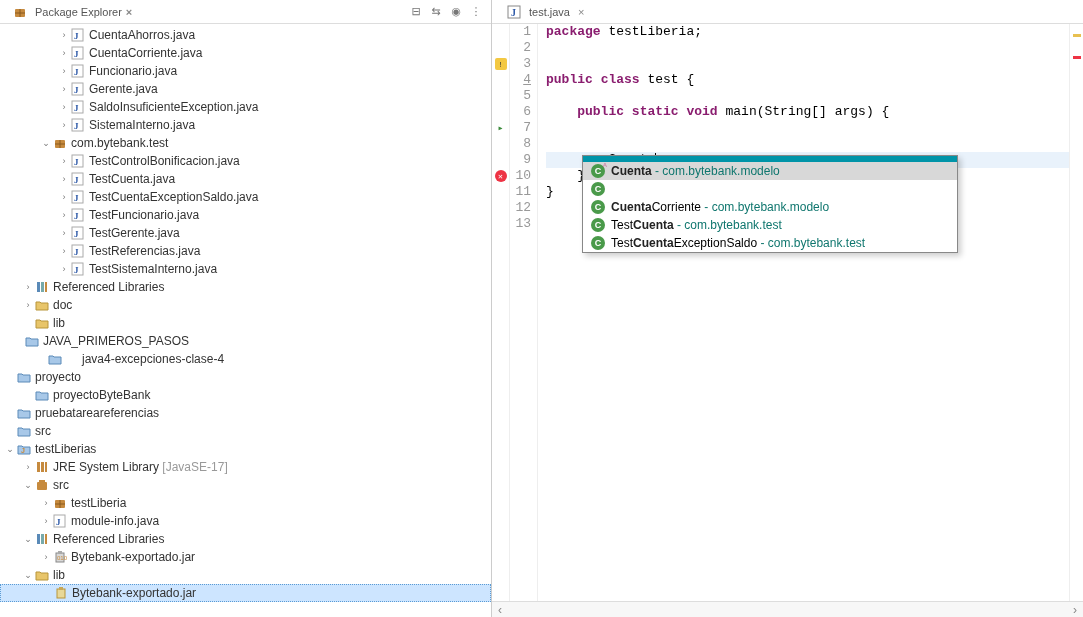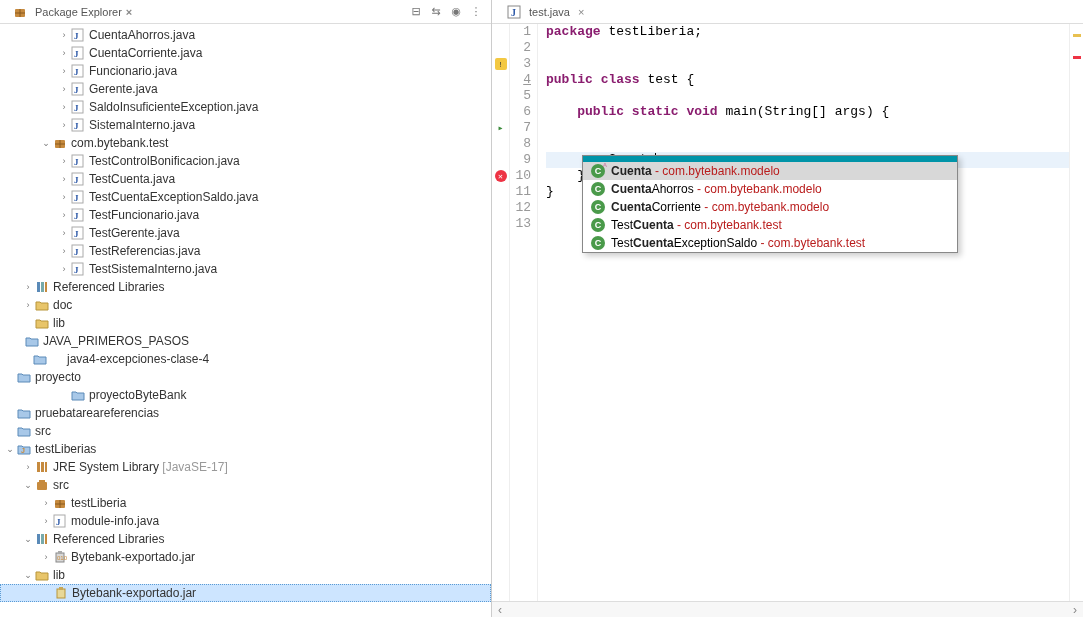--- a/index.html
+++ b/index.html
@@ -162,21 +162,21 @@
 .ca-icon {
   width:14px; height:14px; border-radius:50%;
   background:#4a9a4a;
   color:#fff;
   display:flex;align-items:center;justify-content:center;
   font-size:9px; font-weight:bold;
 }
 .ca-icon.abstract { background:#4a9a4a; position:relative; }
 .ca-icon.abstract::after { content:"A"; position:absolute; right:-2px; top:-2px; color:#c8a; font-size:6px;}
 .ca-text b { color:#222; }
-.ca-text .pkg { color:#b91c1c; }
+.ca-text .pkg { color:#0f766e; }
 .ca-footer {
   border-top:1px solid #ddd;
   padding: 4px 8px;
   text-align:right;
   color:#777;
   font-size:11px;
 }
 
 .hscroll {
   height:16px;
@@ -394,39 +394,39 @@
       </div>
       <div class="tree-row" style="padding-left: 12px;">
         <span class="twisty"></span>
         <span class="icon">
           <svg width="14" height="12">
             <path d="M1 3 h4 l1 1 h7 v7 h-12 z" fill="#a8c8e8" stroke="#5a8ab8"></path>
           </svg>
         </span>
         <span class="label">JAVA_PRIMEROS_PASOS</span>
       </div>
-      <div class="tree-row" style="padding-left: 4px; gap: 16px;">
+      <div class="tree-row" style="padding-left: 19px; gap: 16px;">
         <span class="twisty"></span>
         <span class="icon">
           <svg width="14" height="12">
             <path d="M1 3 h4 l1 1 h7 v7 h-12 z" fill="#a8c8e8" stroke="#5a8ab8"></path>
           </svg>
         </span>
         <span class="label">java4-excepciones-clase-4</span>
       </div>
       <div class="tree-row" style="padding-left: 4px;">
         <span class="twisty"></span>
         <span class="icon">
           <svg width="14" height="12">
             <path d="M1 3 h4 l1 1 h7 v7 h-12 z" fill="#a8c8e8" stroke="#5a8ab8"></path>
           </svg>
         </span>
         <span class="label">proyecto</span>
       </div>
-      <div class="tree-row" style="padding-left: 22px; margin-left: 36px;">
+      <div class="tree-row" style="padding-left: 22px;">
         <span class="twisty"></span>
         <span class="icon">
           <svg width="14" height="12">
             <path d="M1 3 h4 l1 1 h7 v7 h-12 z" fill="#a8c8e8" stroke="#5a8ab8"></path>
           </svg>
         </span>
         <span class="label">proyectoByteBank</span>
       </div>
       <div class="tree-row" style="padding-left: 4px;">
         <span class="twisty"></span>
@@ -620,21 +620,20 @@
 
 <div class="content-assist">
   <div class="ca-header"></div>
   <div class="ca-list" id="ca-list">
       <div class="ca-item sel">
         <span class="ca-icon abstract">C</span>
         <span class="ca-text"><b>Cuenta</b> <span class="pkg">- com.bytebank.modelo</span></span>
       </div>
       <div class="ca-item">
         <span class="ca-icon">C</span>
-        <span class="ca-text"><b>Cuenta</b>Ahorros <span class="pkg">- com.bytebank.modelo</span></span>
       </div>
       <div class="ca-item">
         <span class="ca-icon">C</span>
         <span class="ca-text"><b>Cuenta</b>Corriente <span class="pkg">- com.bytebank.modelo</span></span>
       </div>
       <div class="ca-item">
         <span class="ca-icon">C</span>
         <span class="ca-text">Test<b>Cuenta</b> <span class="pkg">- com.bytebank.test</span></span>
       </div>
       <div class="ca-item">

